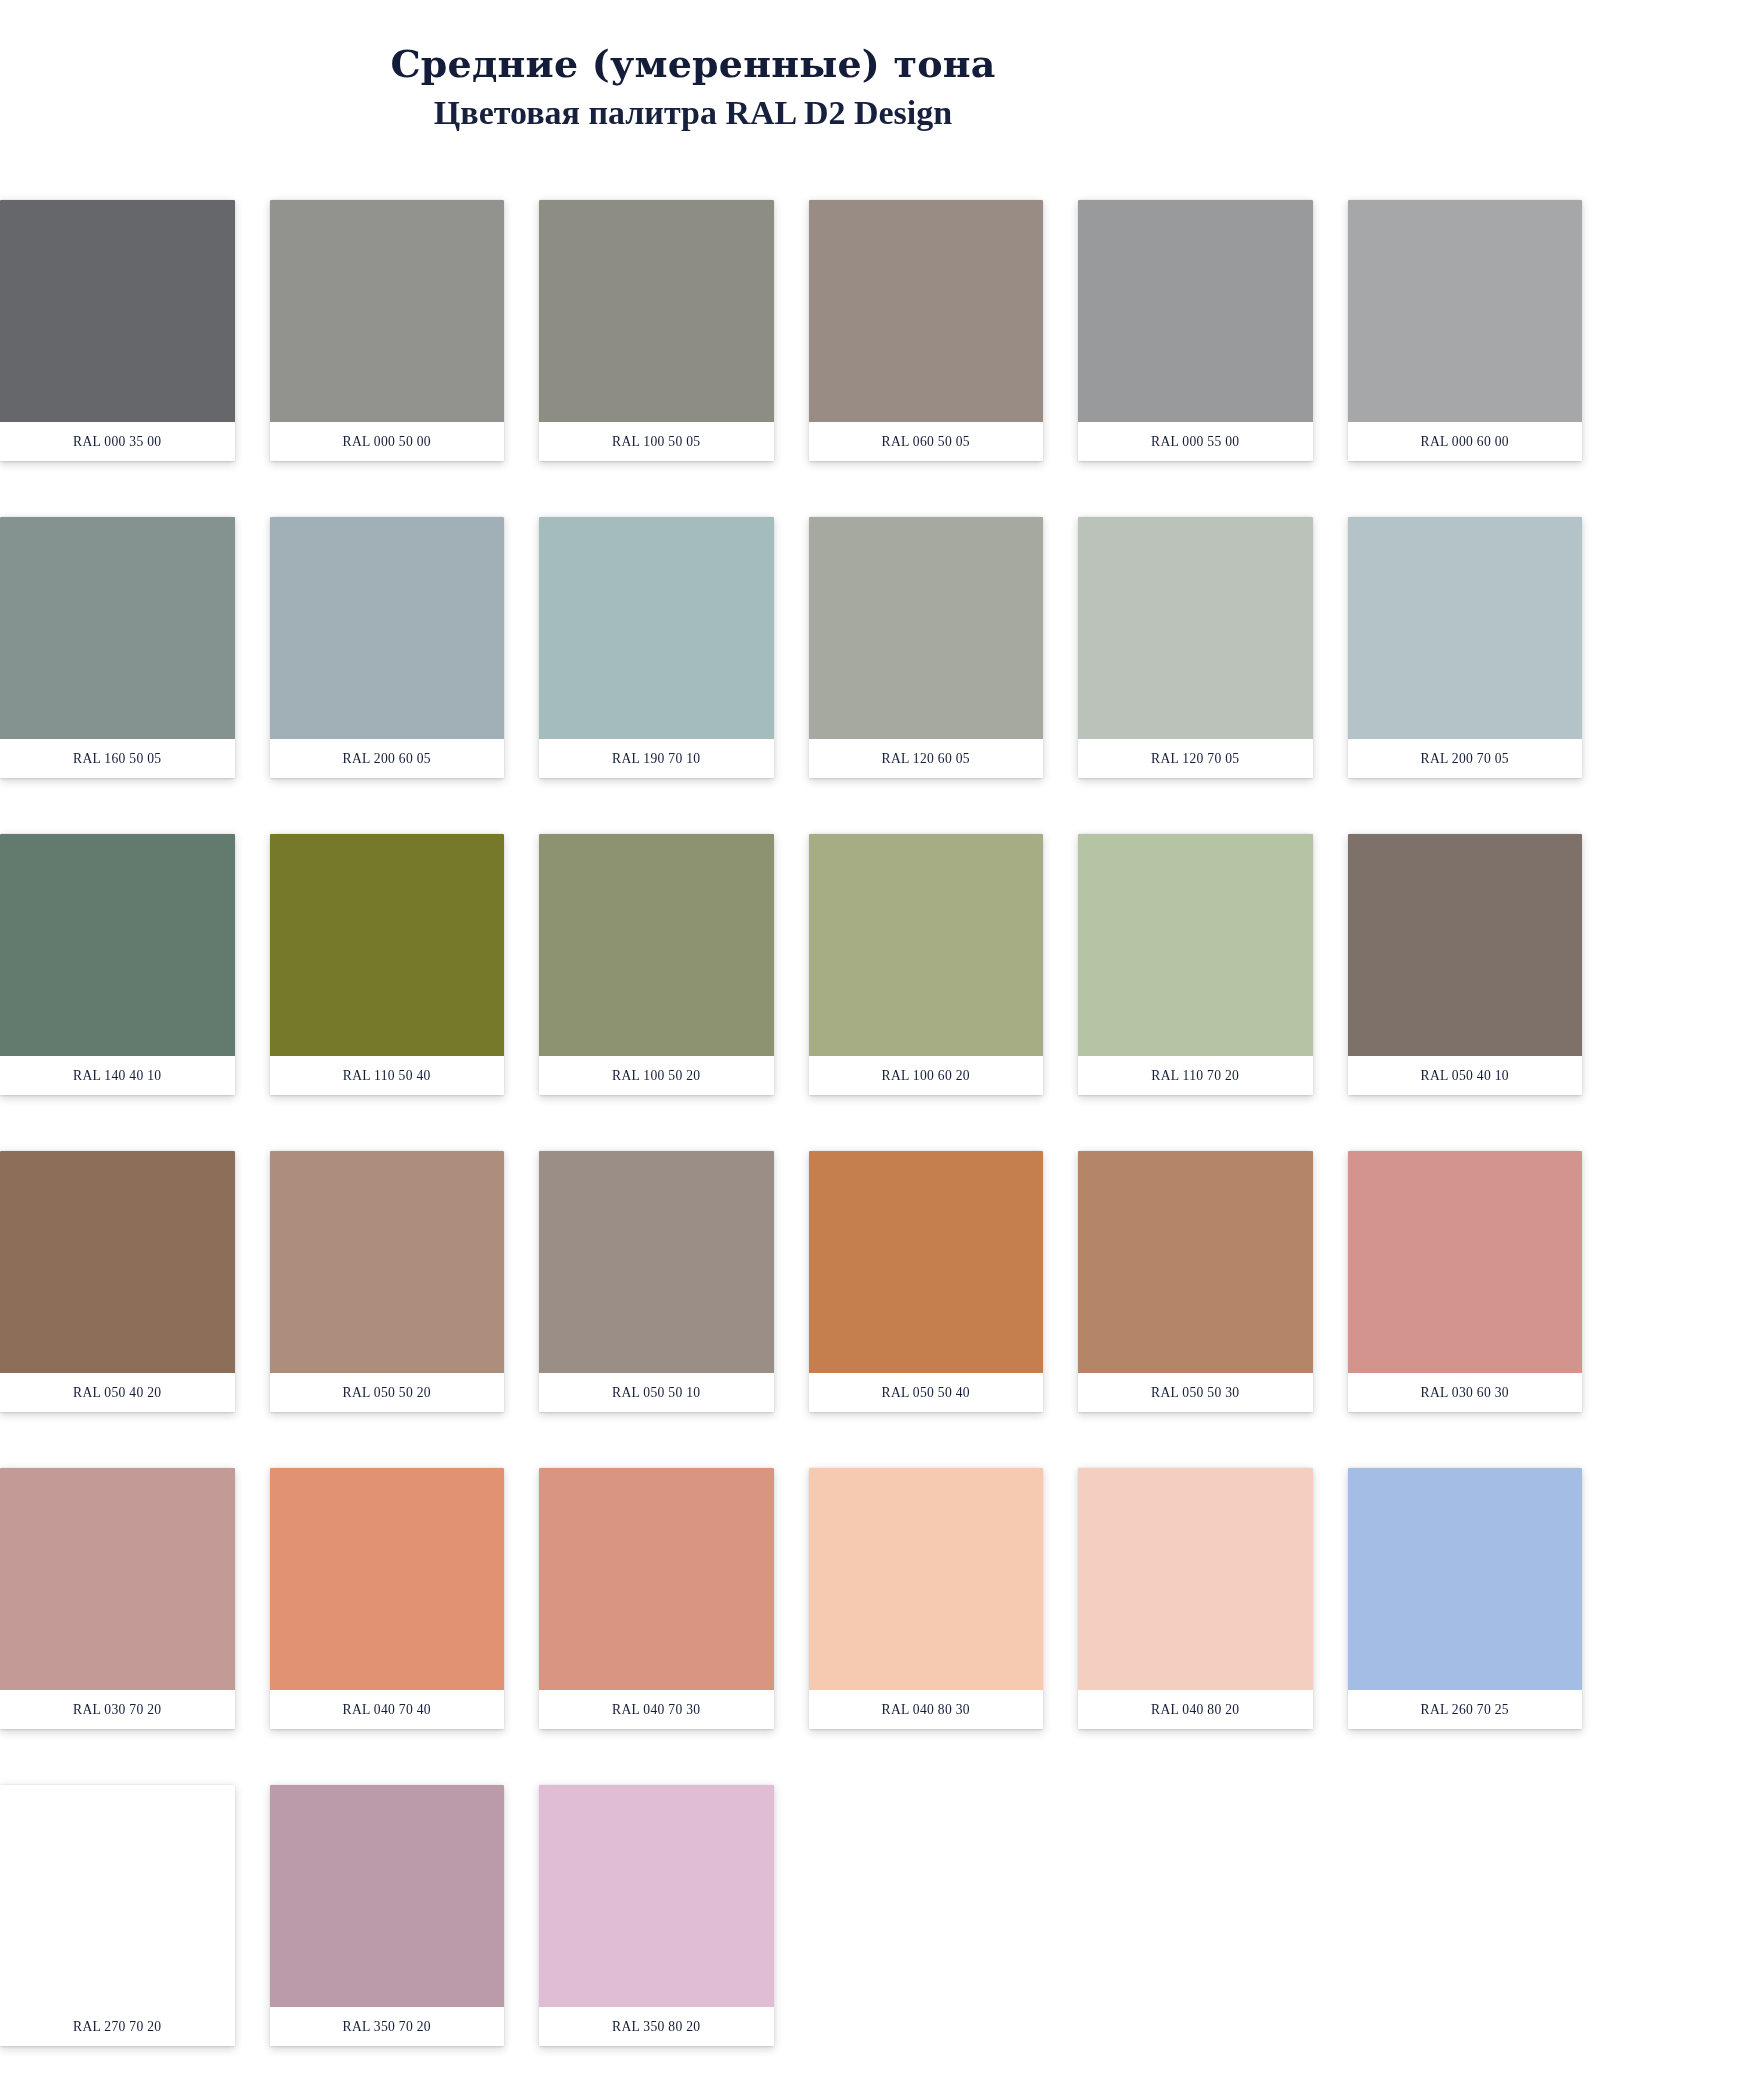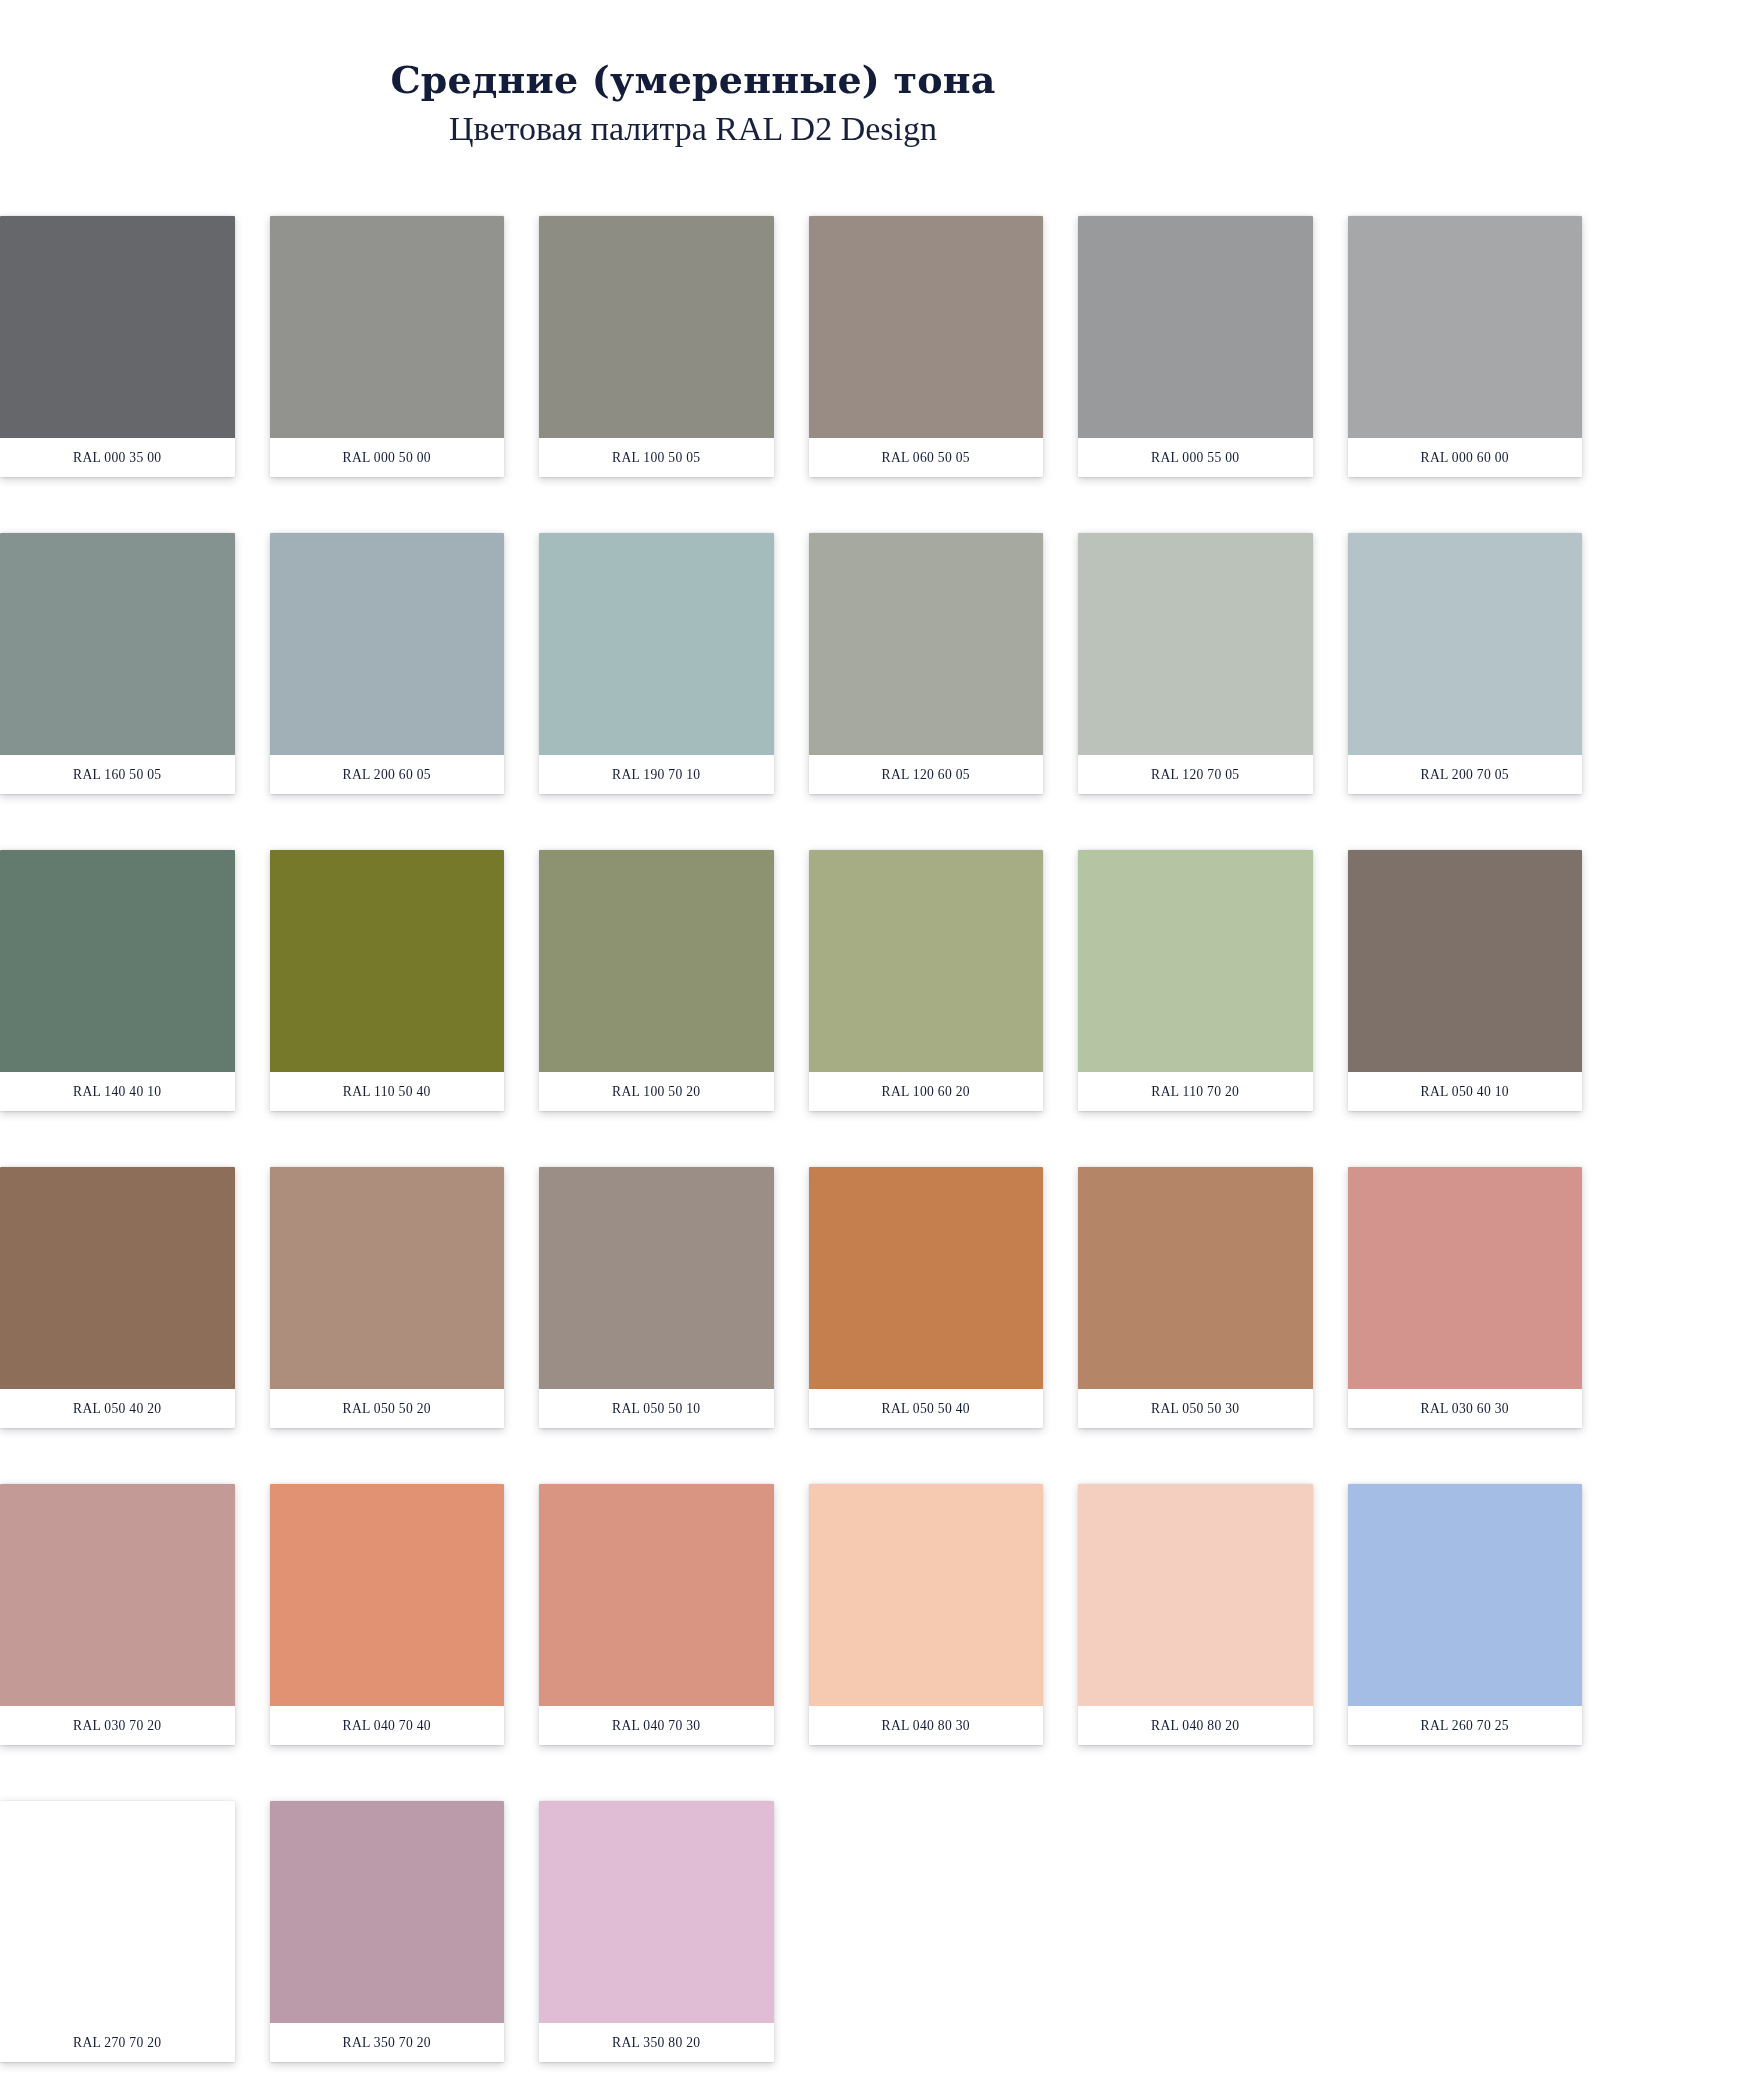--- a/index.html
+++ b/index.html
@@ -14,40 +14,39 @@
     font-family: "Liberation Serif", "DejaVu Serif", serif;
     color: #121b35;
     -webkit-font-smoothing: antialiased;
   }
 
   .page {
     width: 1386px;
     box-sizing: border-box;
     padding: 0;
     position: relative;
-    margin-top: 16px;
   }
 
   
   .header {
     text-align: center;
     padding-top: 42px;
   }
   .title {
     font-family: "DejaVu Serif", "Liberation Serif", serif;
     font-weight: 700;
     font-size: 38px;
     letter-spacing: 0.2px;
     color: #131c38;
     line-height: 1.18;
     margin: 0;
   }
   .subtitle {
     font-family: "Liberation Serif", "DejaVu Serif", serif;
-    font-weight: 400;
+    font-weight: 700;
     font-size: 34px;
     color: #17203c;
     line-height: 1.25;
     margin: 5.5px 0 0 0;
   }
 
   
   .grid {
     margin: 0 auto;
     padding-top: 65px;

